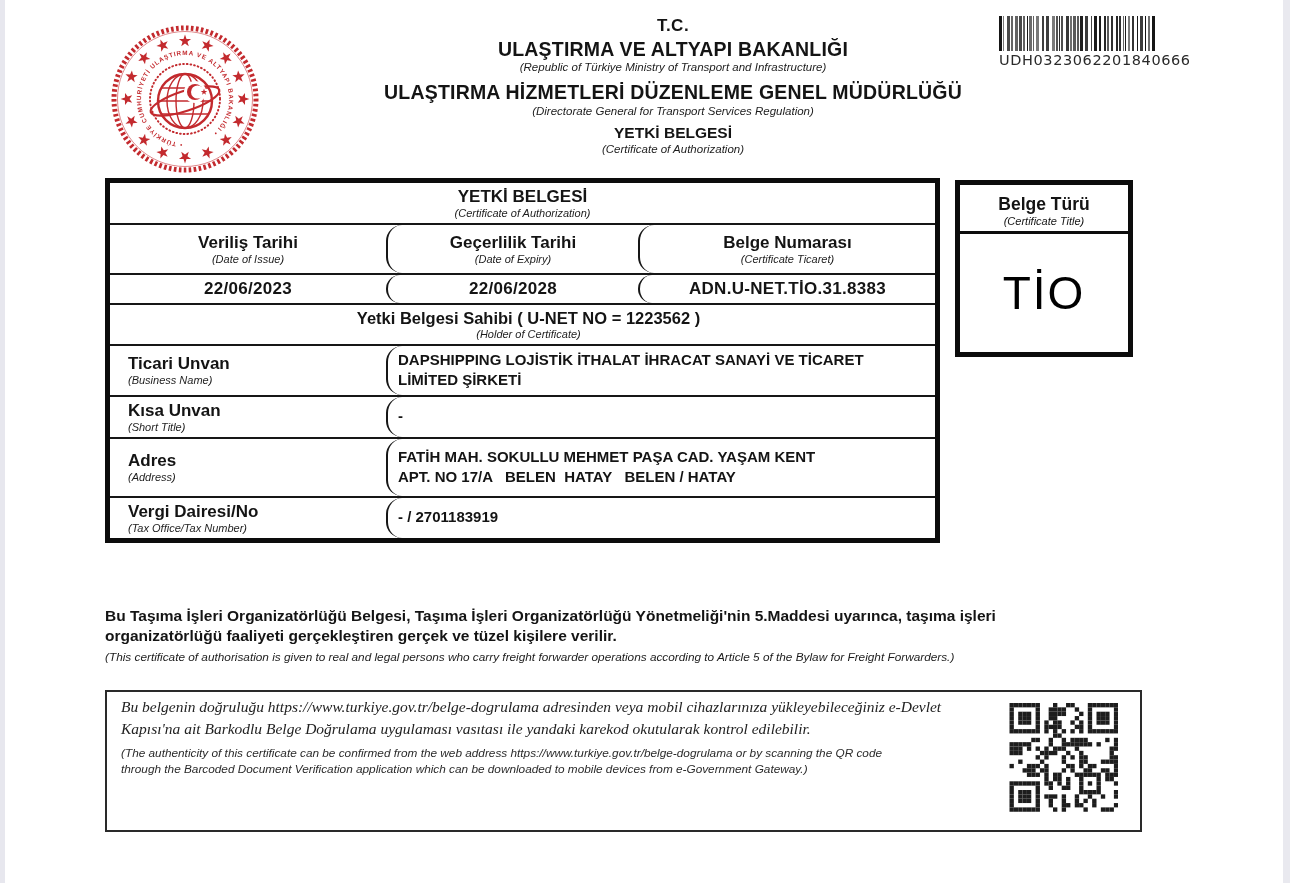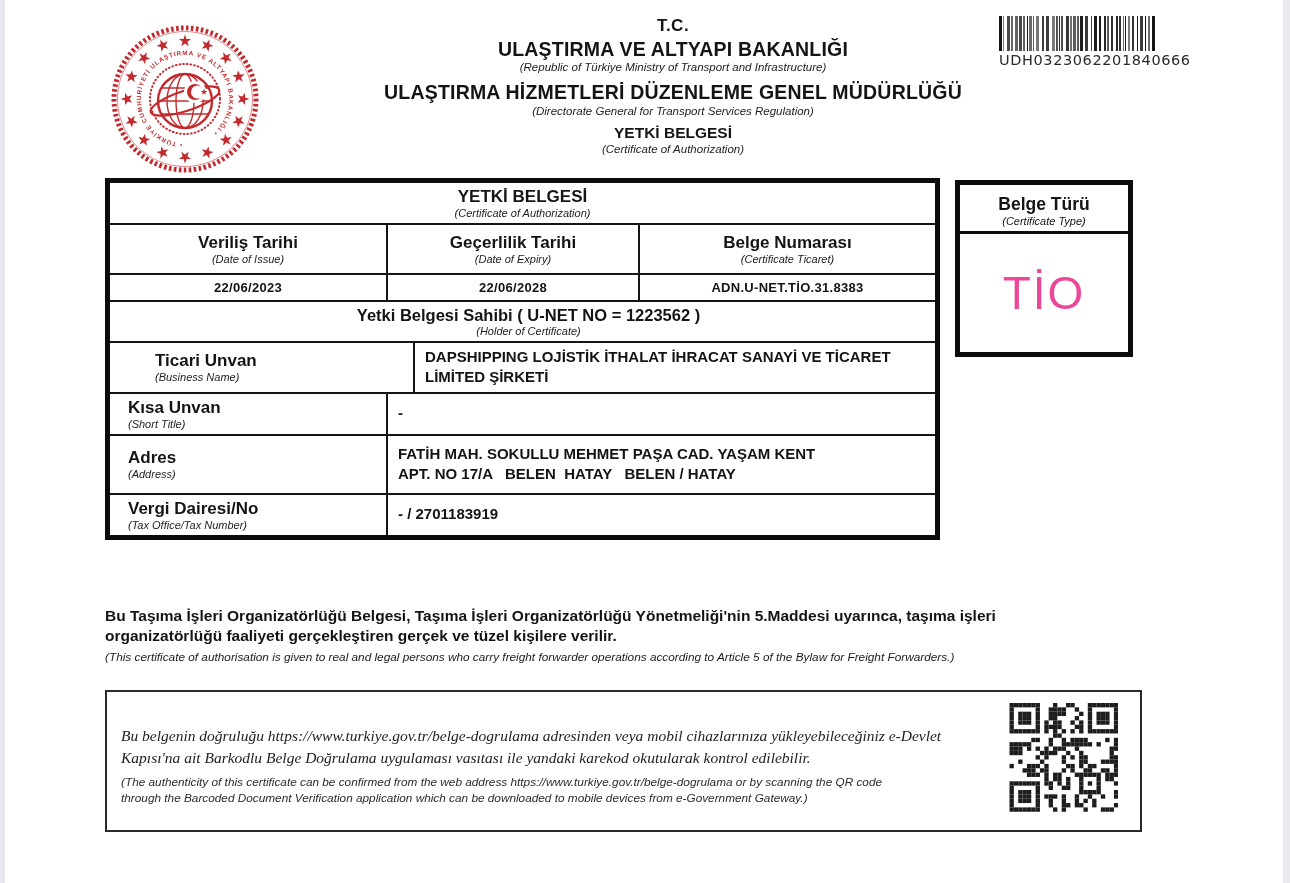--- a/index.html
+++ b/index.html
@@ -24,58 +24,58 @@
                 color:#2a2a2a;margin-top:0px;white-space:nowrap;}
 
   
   .cert-table{position:absolute;left:105px;top:178px;width:825px;border:5px solid #0c0c0c;background:#fff;}
   .row{display:grid;border-top:2px solid #161616;}
   .row:first-child{border-top:none;}
   .row.full{grid-template-columns:1fr;}
   .row.cols3{grid-template-columns:276px 252px 1fr;}
   .row.cols2{grid-template-columns:276px 1fr;}
   .cell{display:flex;flex-direction:column;justify-content:center;padding:4px 10px;min-width:0;}
-  .cols3 .cell + .cell, .cols2 .cell + .cell{border-left:2px solid #161616;}
+  .cols3 .cell + .cell, .cols2 .cell + .cell{border-left:2px solid #161616;border-radius:16px;}
   .cell.center{align-items:center;text-align:center;}
   .cell.labelc{align-items:flex-start;text-align:left;padding-left:18px;}
   .t-title{font-weight:bold;font-size:17px;}
   .t-sub{font-style:italic;font-size:11px;margin-top:0px;color:#1d1d1d;}
   .t-collab{font-weight:bold;font-size:17px;}
-  .t-val{font-weight:bold;font-size:13px;letter-spacing:.3px;}
+  .t-val{font-weight:bold;font-size:17px;letter-spacing:.3px;}
   .t-holder{font-weight:bold;font-size:16.5px;}
   .t-flabel{font-weight:bold;font-size:17px;}
   .t-fsub{font-style:italic;font-size:11px;color:#1d1d1d;}
   .t-fval{font-weight:bold;font-size:15px;line-height:1.35;white-space:pre-wrap;}
   .rh-title{min-height:40px;}
   .rh-head{min-height:48px;}
   .rh-vals{min-height:25px;}
   .rh-holder{min-height:38px;padding-left:12px;}
-  .rh-ticari{min-height:48px;padding-left:27px;}
+  .rh-ticari{min-height:48px;}
   .rh-kisa{min-height:31px;}
   .rh-adres{min-height:57px;}
   .rh-sicil{min-height:32px;}
   .rh-vergi{min-height:34px;}
 
   
   .type-box{position:absolute;left:955px;top:180px;width:168px;border:5px solid #0c0c0c;background:#fff;}
   .type-head{border-bottom:3px solid #0c0c0c;text-align:center;padding:9px 2px 4px;}
   .type-head .t1{font-weight:bold;font-size:17.5px;}
   .type-head .t2{font-style:italic;font-size:11px;}
   .type-value{height:118px;display:flex;align-items:center;justify-content:center;
-              font-size:46px;font-weight:400;letter-spacing:2px;color:#ec4899;}
+              font-size:46px;font-weight:400;letter-spacing:2px;color:#000000;}
 
   
   .statement{position:absolute;left:105px;top:606px;width:1165px;}
   .statement .tr{font-weight:bold;font-size:15.5px;line-height:1.32;white-space:pre-wrap;}
   .statement .en{font-style:italic;font-size:11.8px;margin-top:3px;color:#1b1b1b;}
 
   
   .verify-box{position:absolute;left:105px;top:690px;width:1033px;height:138px;
               border:2px solid #2a2a2a;background:#fff;}
-  .verify-text{position:absolute;left:14px;top:33px;width:888px;}
+  .verify-text{position:absolute;left:14px;top:4px;width:888px;}
   .verify-text .tr{font-family:"Liberation Serif",serif;font-style:italic;font-size:15.5px;
                    line-height:1.45;color:#222;white-space:pre-wrap;}
   .verify-text .en{font-style:italic;font-size:11.8px;line-height:1.4;margin-top:4px;
                    color:#2a2a2a;white-space:pre-wrap;}
   .qr{position:absolute;right:22px;top:9px;width:110px;height:112px;}
 </style>
 </head>
 <body>
 
 <div class="edge left"></div>
@@ -258,21 +258,21 @@
     <div class="cell">
       <div class="t-fval">- / 2701183919</div>
     </div>
   </div>
 
 </div>
 
 <div class="type-box">
   <div class="type-head">
     <div class="t1">Belge Türü</div>
-    <div class="t2">(Certificate Type)</div>
+    <div class="t2">(Certificate Title)</div>
   </div>
   <div class="type-value">TİO</div>
 </div>
 
 <div class="statement">
   <div class="tr">Bu Taşıma İşleri Organizatörlüğü Belgesi, Taşıma İşleri Organizatörlüğü Yönetmeliği'nin 5.Maddesi uyarınca, taşıma işleri
 organizatörlüğü faaliyeti gerçekleştiren gerçek ve tüzel kişilere verilir.</div>
   <div class="en">(This certificate of authorisation is given to real and legal persons who carry freight forwarder operations according to Article 5 of the Bylaw for Freight Forwarders.)</div>
 </div>
 

